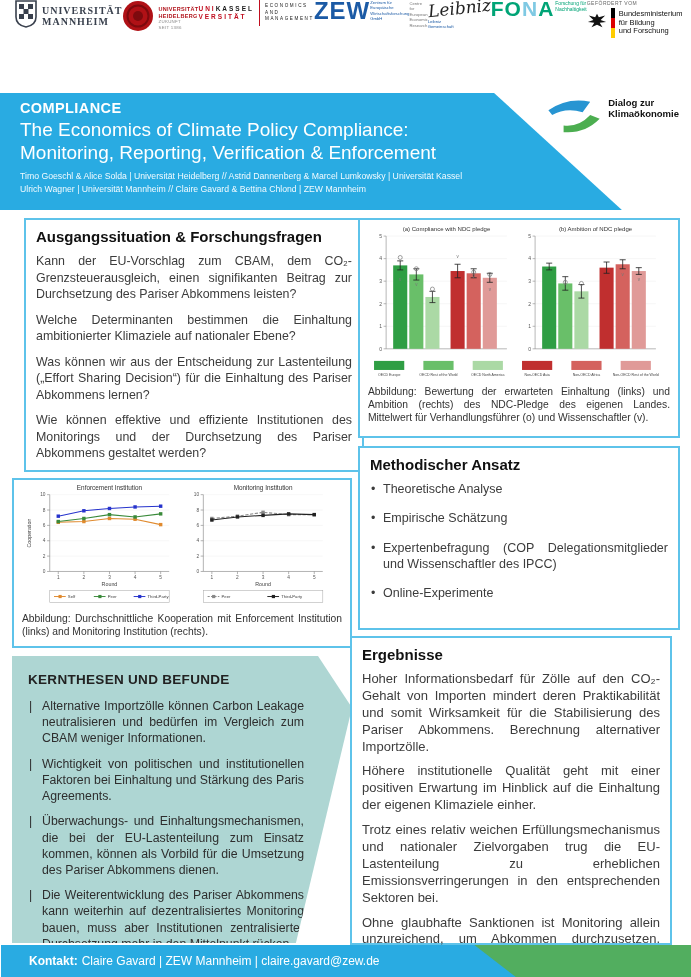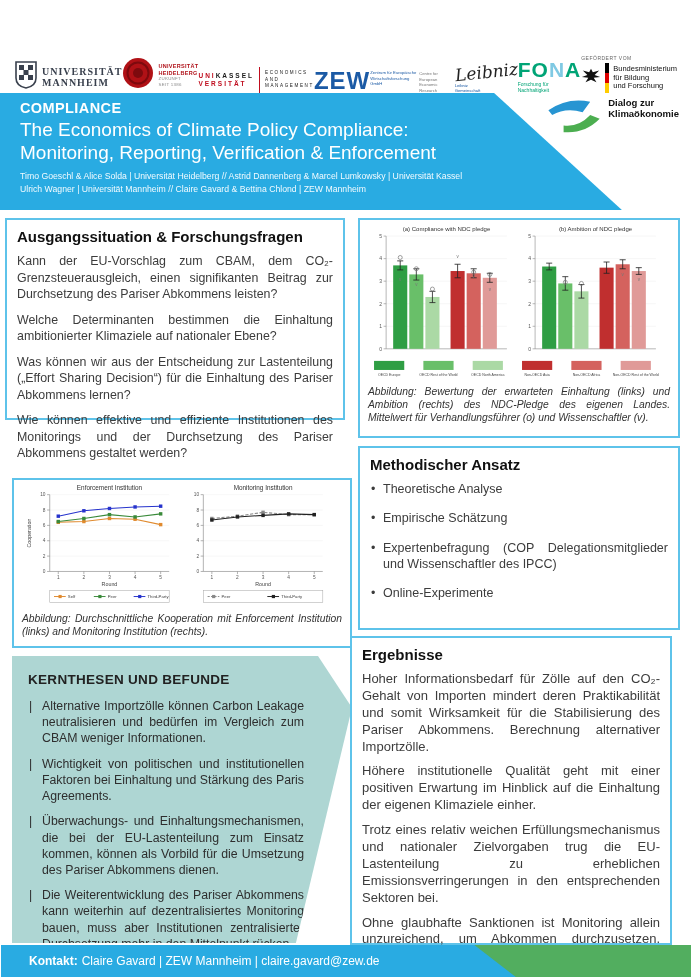--- a/index.html
+++ b/index.html
@@ -1,39 +1,39 @@
 <!DOCTYPE html>
 <html><head>
 <meta charset="utf-8">
 <style>
   html,body{margin:0;padding:0}
   body{width:691px;height:977px;position:relative;background:#fff;overflow:hidden;
        font-family:"Liberation Sans",sans-serif;color:#333}
   
   .header{position:absolute;top:0;left:0;width:691px;height:93px;background:#fff;
-          display:flex;align-items:flex-end;justify-content:space-between;padding:0 14px;box-sizing:border-box}
+          display:flex;align-items:flex-start;justify-content:space-between;padding:0 14px;box-sizing:border-box}
   .logo{display:flex;align-items:center;gap:4px}
   .lg-mannheim .txt{font-family:"Liberation Serif",serif;font-weight:bold;font-size:10px;
                     letter-spacing:1px;color:#39404d;line-height:1.15}
   .lg-heidelberg .txt{line-height:1.2}
   .hd-red{color:#b01119;font-weight:bold;font-size:5.5px;letter-spacing:.3px}
   .hd-gray{color:#8a8a8a;font-size:4.4px;letter-spacing:.3px}
   .lg-kassel{gap:5px}
   .ks-left{line-height:1.25;font-weight:bold;font-size:6.5px;letter-spacing:2px}
   .ks-red{color:#c00d1e}.ks-black{color:#1a1a1a}
   .ks-div{width:1px;height:26px;background:#c00d1e}
   .ks-right{font-size:4.6px;letter-spacing:1.6px;color:#1a1a1a;line-height:1.5}
   .lg-zew{flex-direction:row;align-items:flex-start;gap:0}
   .zew-name{font-size:24px;font-weight:bold;color:#1b5aa5;line-height:.9;letter-spacing:1px}
   .zew-sub-b{font-size:4.2px;color:#1b5aa5;line-height:1.3}
   .zew-sub-g{font-size:4.2px;color:#777;line-height:1.3;margin-top:1px}
   .lg-leibniz{flex-direction:column;align-items:flex-start;gap:0}
   .lb-script{font-family:"DejaVu Serif",serif;font-style:italic;font-size:17px;color:#222;line-height:1;transform:rotate(-6deg)}
   .lb-sub{font-size:4.2px;color:#1b5aa5;line-height:1.25;margin-top:2px}
-  .lg-fona{flex-direction:column;align-items:flex-start;gap:1px}
+  .lg-fona{align-items:flex-start;gap:1px}
   .fona-name{font-size:21px;font-weight:bold;line-height:.9;letter-spacing:1px}
   .fona-g{color:#00a476}.fona-b{color:#7fc9e3}
   .fona-sub{font-size:5px;color:#00a476}
   .lg-bmbf{flex-direction:column;align-items:flex-start;gap:2px}
   .bmbf-funded{font-size:5px;color:#666;letter-spacing:.5px}
   .bmbf-row{display:flex;align-items:center;gap:4px}
   .flag{width:4px;height:30px;background:linear-gradient(#000 0 33%,#d00 33% 66%,#fc0 66% 100%)}
   .bmbf-txt{font-size:7.5px;color:#111;line-height:1.18}
   
   .banner{position:absolute;top:93px;left:0;width:691px;height:117px}
@@ -42,27 +42,27 @@
   .banner-content{position:absolute;top:7px;left:20px;width:470px;color:#fff}
   .kicker{font-size:14.5px;font-weight:bold;letter-spacing:.4px}
   .title{font-size:19px;line-height:1.22;margin-top:2px}
   .authors{font-size:8.7px;line-height:1.5;margin-top:6px;color:#f2fbff}
   .dialog-logo{position:absolute;top:4px;right:12px;display:flex;align-items:flex-start;gap:4px}
   .dialog-text{font-size:9.5px;line-height:1.2;color:#111;font-weight:bold}
   
   .panel{position:absolute;border:2px solid #5ec3ea;background:#fff;box-sizing:border-box;padding:8px 10px}
   .panel h2{font-size:15px;margin:0 0 8px 0;color:#111}
   .panel p{font-size:12.4px;line-height:1.33;text-align:justify;margin:0 0 9px 0;color:#3c3c3c}
-  .q-box{left:5px;top:218px;width:340px;height:202px}
+  .q-box{left:24px;top:218px;width:340px;height:254px}
   .fig1{left:12px;top:478px;width:340px;height:170px;padding:4px 8px}
   .fig2{left:358px;top:218px;width:322px;height:220px;padding:4px 8px}
   .methods{left:358px;top:446px;width:322px;height:184px}
   .results{left:350px;top:636px;width:322px;height:309px}
   .results p{font-size:13px;line-height:1.3;margin-bottom:8px}
-  .caption{font-size:10.3px;font-style:italic;color:#333;text-align:justify;line-height:1.28;margin-top:2px}
+  .caption{font-size:10.3px;color:#333;text-align:justify;line-height:1.28;margin-top:2px}
   .bullet-item{position:relative;padding-left:13px;font-size:12.5px;line-height:1.3;
                text-align:justify;color:#3c3c3c;margin-bottom:13px}
   .bullet-item::before{content:"•";position:absolute;left:1px;color:#3c3c3c}
   
   .kern{position:absolute;left:12px;top:656px;width:340px;height:287px;background:#aed6d3;
         clip-path:polygon(0 0,90% 0,100% 18%,83.5% 100%,0 100%);
         box-sizing:border-box;padding:16px 48px 12px 16px}
   .kern h2{font-size:13.5px;margin:0 0 11px 0;color:#222;letter-spacing:.3px}
   .kern-item{position:relative;padding-left:14px;font-size:12.3px;line-height:1.32;
              text-align:justify;color:#2e2e2e;margin-bottom:9px}

